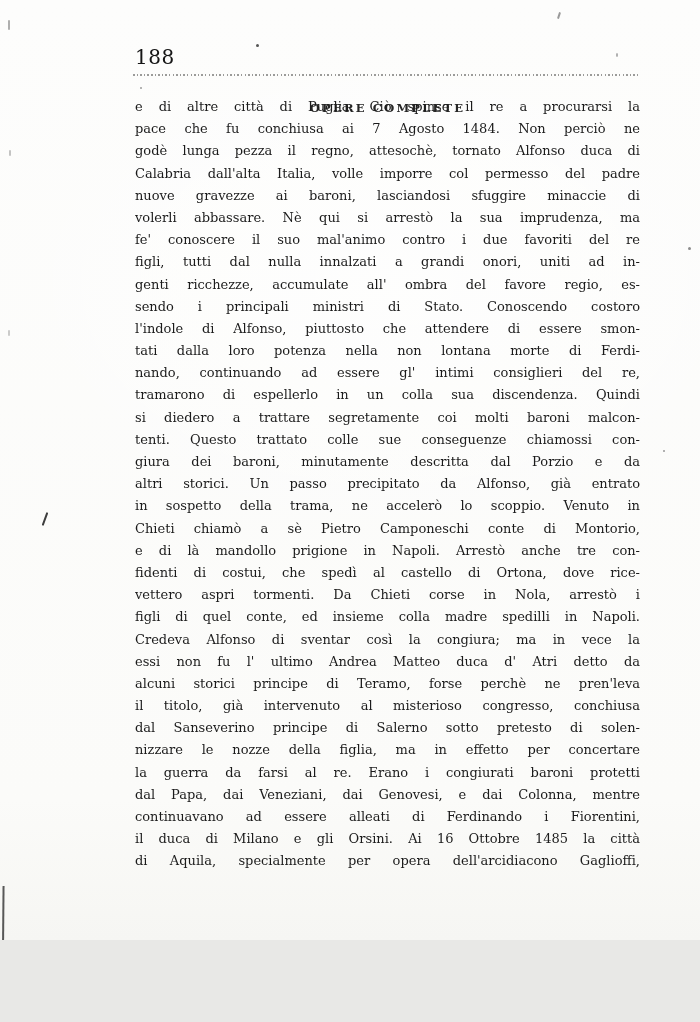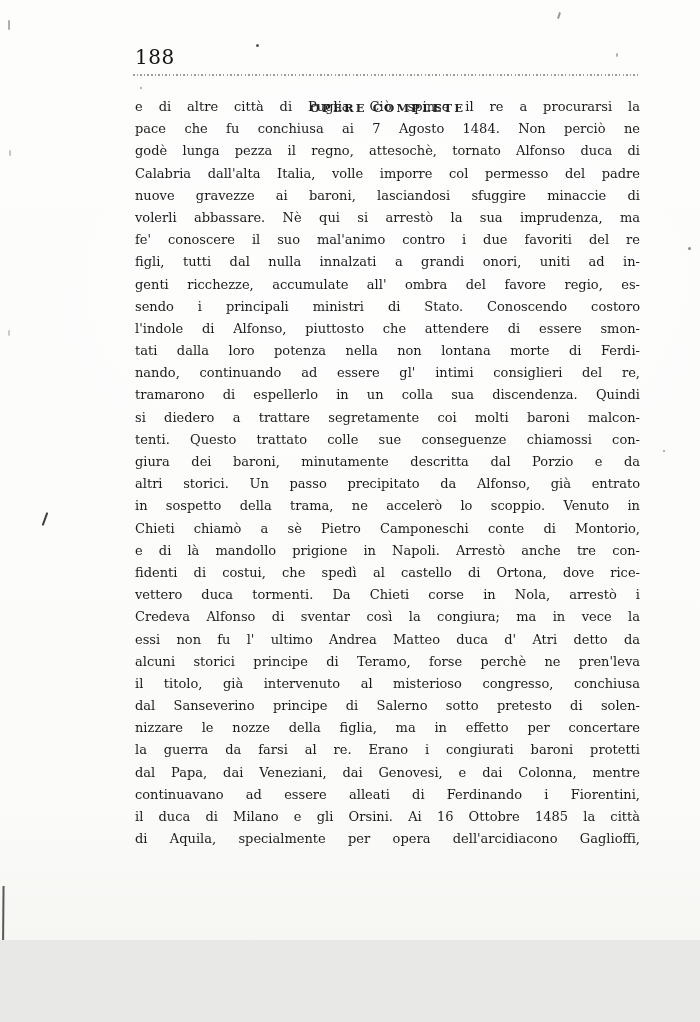--- a/index.html
+++ b/index.html
@@ -108,21 +108,22 @@
     <div class="line">nando, continuando ad essere gl' intimi consiglieri del re,</div>
     <div class="line">tramarono di espellerlo in un colla sua discendenza. Quindi</div>
     <div class="line">si diedero a trattare segretamente coi molti baroni malcon-</div>
     <div class="line">tenti. Questo trattato colle sue conseguenze chiamossi con-</div>
     <div class="line">giura dei baroni, minutamente descritta dal Porzio e da</div>
     <div class="line">altri storici. Un passo precipitato da Alfonso, già entrato</div>
     <div class="line">in sospetto della trama, ne accelerò lo scoppio. Venuto in</div>
     <div class="line">Chieti chiamò a sè Pietro Camponeschi conte di Montorio,</div>
     <div class="line">e di là mandollo prigione in Napoli. Arrestò anche tre con-</div>
     <div class="line">fidenti di costui, che spedì al castello di Ortona, dove rice-</div>
-    <div class="line">vettero duca tormenti. Da Chieti corse in Nola, arrestò i</div>
+    <div class="line">vettero aspri tormenti. Da Chieti corse in Nola, arrestò i</div>
+    <div class="line">figli di quel conte, ed insieme colla madre spedilli in Napoli.</div>
     <div class="line">Credeva Alfonso di sventar così la congiura; ma in vece la</div>
     <div class="line">essi non fu l' ultimo Andrea Matteo duca d' Atri detto da</div>
     <div class="line">alcuni storici principe di Teramo, forse perchè ne pren'leva</div>
     <div class="line">il titolo, già intervenuto al misterioso congresso, conchiusa</div>
     <div class="line">dal Sanseverino principe di Salerno sotto pretesto di solen-</div>
     <div class="line">nizzare le nozze della figlia, ma in effetto per concertare</div>
     <div class="line">la guerra da farsi al re. Erano i congiurati baroni protetti</div>
     <div class="line">dal Papa, dai Veneziani, dai Genovesi, e dai Colonna, mentre</div>
     <div class="line">continuavano ad essere alleati di Ferdinando i Fiorentini,</div>
     <div class="line">il duca di Milano e gli Orsini. Ai 16 Ottobre 1485 la città</div>

